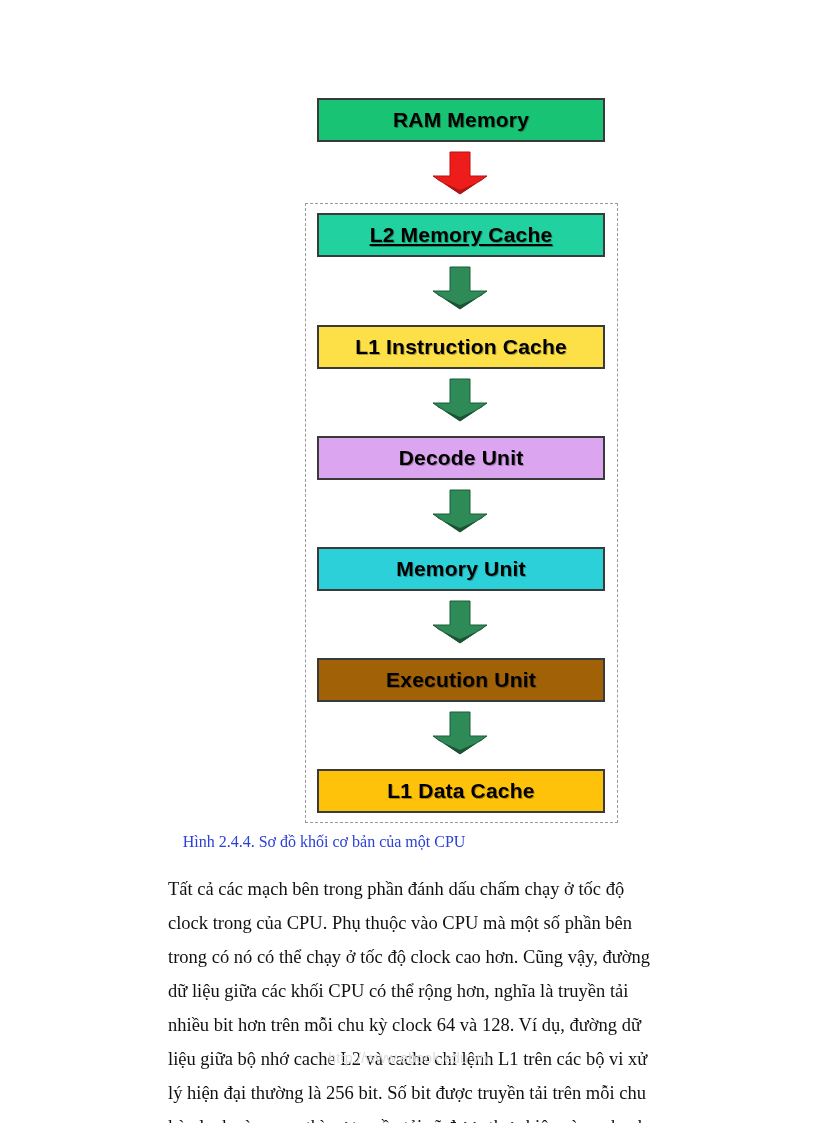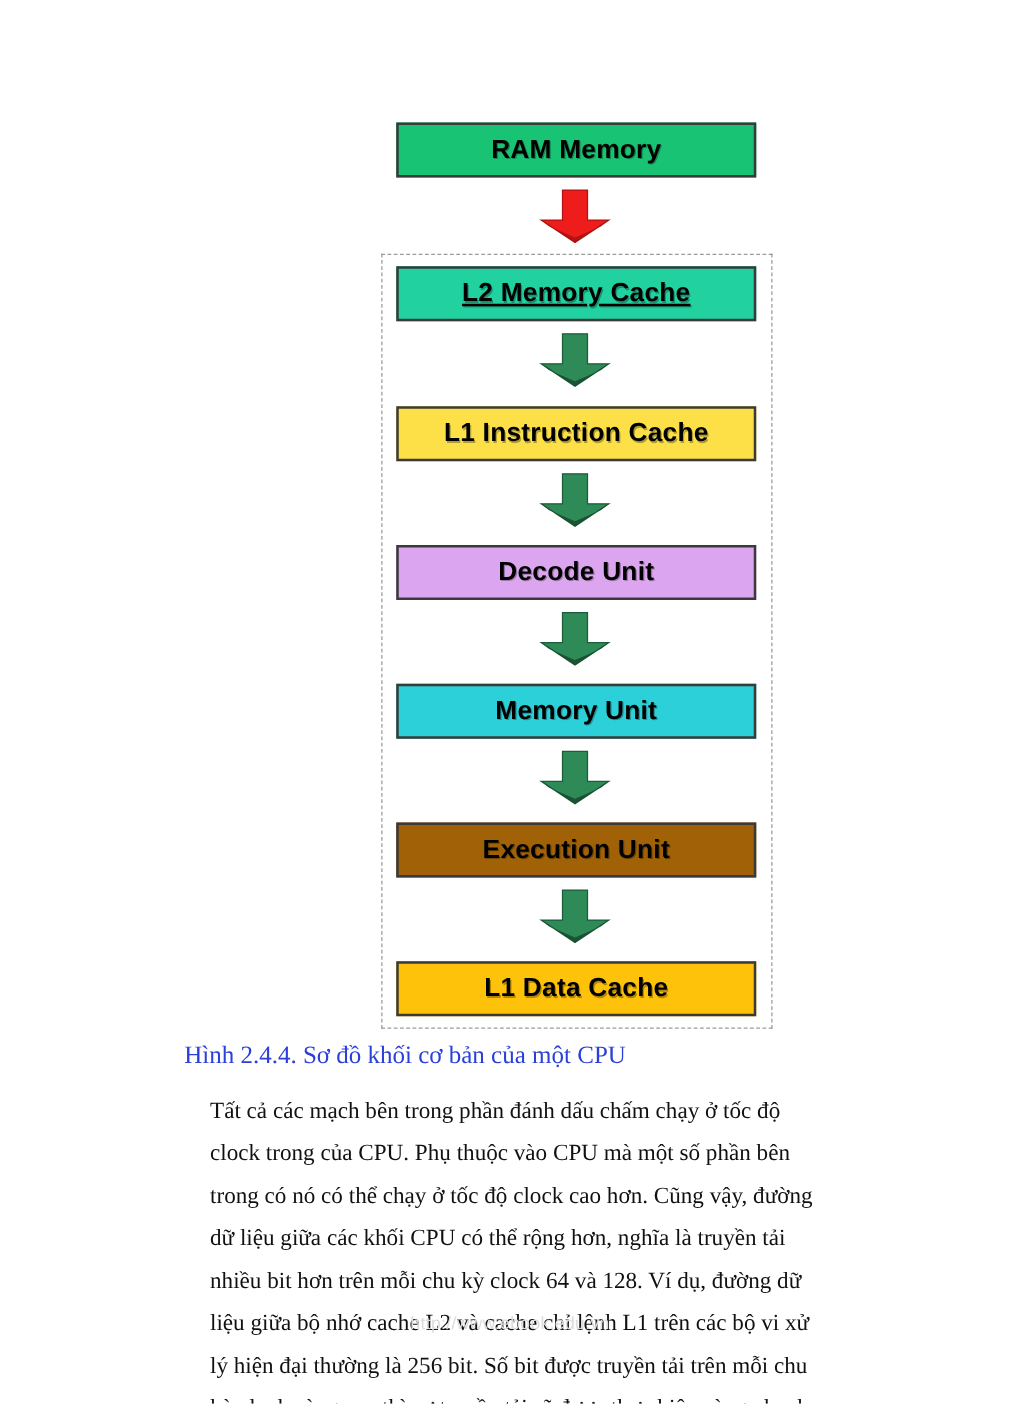--- a/index.html
+++ b/index.html
@@ -65,21 +65,21 @@
 
   
   .caption {
     position: absolute;
     left: 0;
     top: 833px;
     width: 648px;
     text-align: center;
     color: #2b40d8;
     font-family: "Liberation Serif", serif;
-    font-size: 20px;
+    font-size: 16px;
   }
 
   
   .body-text {
     position: absolute;
     left: 168px;
     top: 872px;
     width: 484px;
     font-family: "Liberation Serif", serif;
     font-size: 18.5px;

